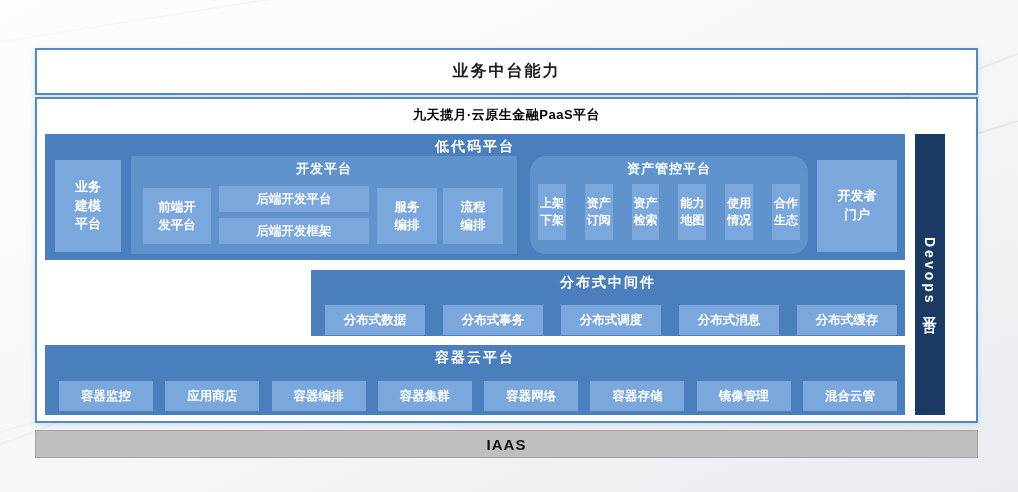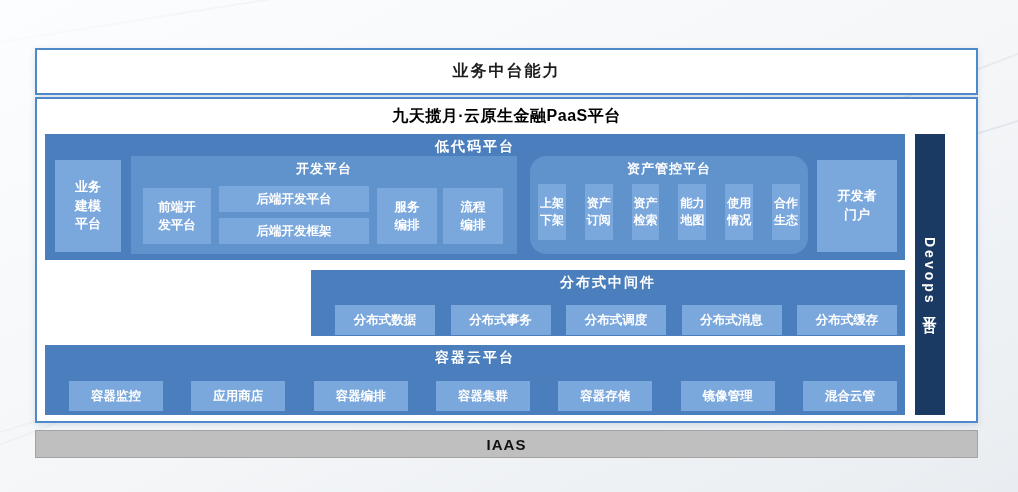--- a/index.html
+++ b/index.html
@@ -24,21 +24,21 @@
   .outline-box {
     position:absolute; background:#ffffff; border:2px solid #4e8ac8;
     box-shadow:0 2px 6px rgba(70,110,160,0.18);
   }
   .top-box { left:35px; top:48px; width:943px; height:47px; display:flex; align-items:center; justify-content:center; }
   .top-label { font-size:16px; font-weight:bold; color:#1d1d1d; letter-spacing:2px; }
 
   .main-box { left:35px; top:97px; width:943px; height:326px; }
   .main-title {
     position:absolute; left:0; top:7px; width:100%; text-align:center;
-    font-size:16px; font-weight:bold; color:#000; letter-spacing:0.5px;
+    font-size:13px; font-weight:bold; color:#000; letter-spacing:0.5px;
   }
 
   .section { position:absolute; background:#4a7ebc; }
   .sec-title { text-align:center; color:#ffffff; font-weight:bold; font-size:14px; padding-top:4px; letter-spacing:2px; }
 
   .item {
     background:#7aa7dc; color:#fff; font-weight:bold; font-size:12.5px; line-height:1.45;
     display:flex; align-items:center; justify-content:center; text-align:center; white-space:pre-line;
   }
 
@@ -61,21 +61,21 @@
   .asset-item { flex:1; height:56px; font-size:12px; }
 
   .portal-box { position:absolute; left:772px; top:26px; width:80px; height:92px; font-size:13px; }
 
   
   .micro { left:8px; top:171px; width:257px; height:66px; }
   .modes-bar { position:absolute; left:7px; top:27px; width:243px; height:31px; font-size:12px; white-space:nowrap; }
 
   
   .middleware { left:274px; top:171px; width:594px; height:66px; }
-  .row { position:absolute; left:16px; right:0; display:flex; justify-content:space-between; padding:8px 8px; }
+  .row { position:absolute; left:6px; right:0; display:flex; justify-content:space-between; padding:8px 8px; }
   .middleware .row { top:27px; }
   .middleware .row .item { width:100px; height:30px; }
 
   
   .container-cloud { left:8px; top:246px; width:860px; height:70px; }
   .container-cloud .row { top:28px; }
   .container-cloud .row .item { width:94px; height:30px; }
 
   
   .devops-bar {
@@ -160,20 +160,21 @@
       </div>
     </div>
 
     <div class="section container-cloud">
       <div class="sec-title">容器云平台</div>
       <div class="row">
         <div class="item">容器监控</div>
         <div class="item">应用商店</div>
         <div class="item">容器编排</div>
         <div class="item">容器集群</div>
+        <div class="item">容器网络</div>
         <div class="item">容器存储</div>
         <div class="item">镜像管理</div>
         <div class="item">混合云管</div>
       </div>
     </div>
 
     <div class="devops-bar">Devops平台</div>
   </div>
 
   <div class="iaas-bar">

